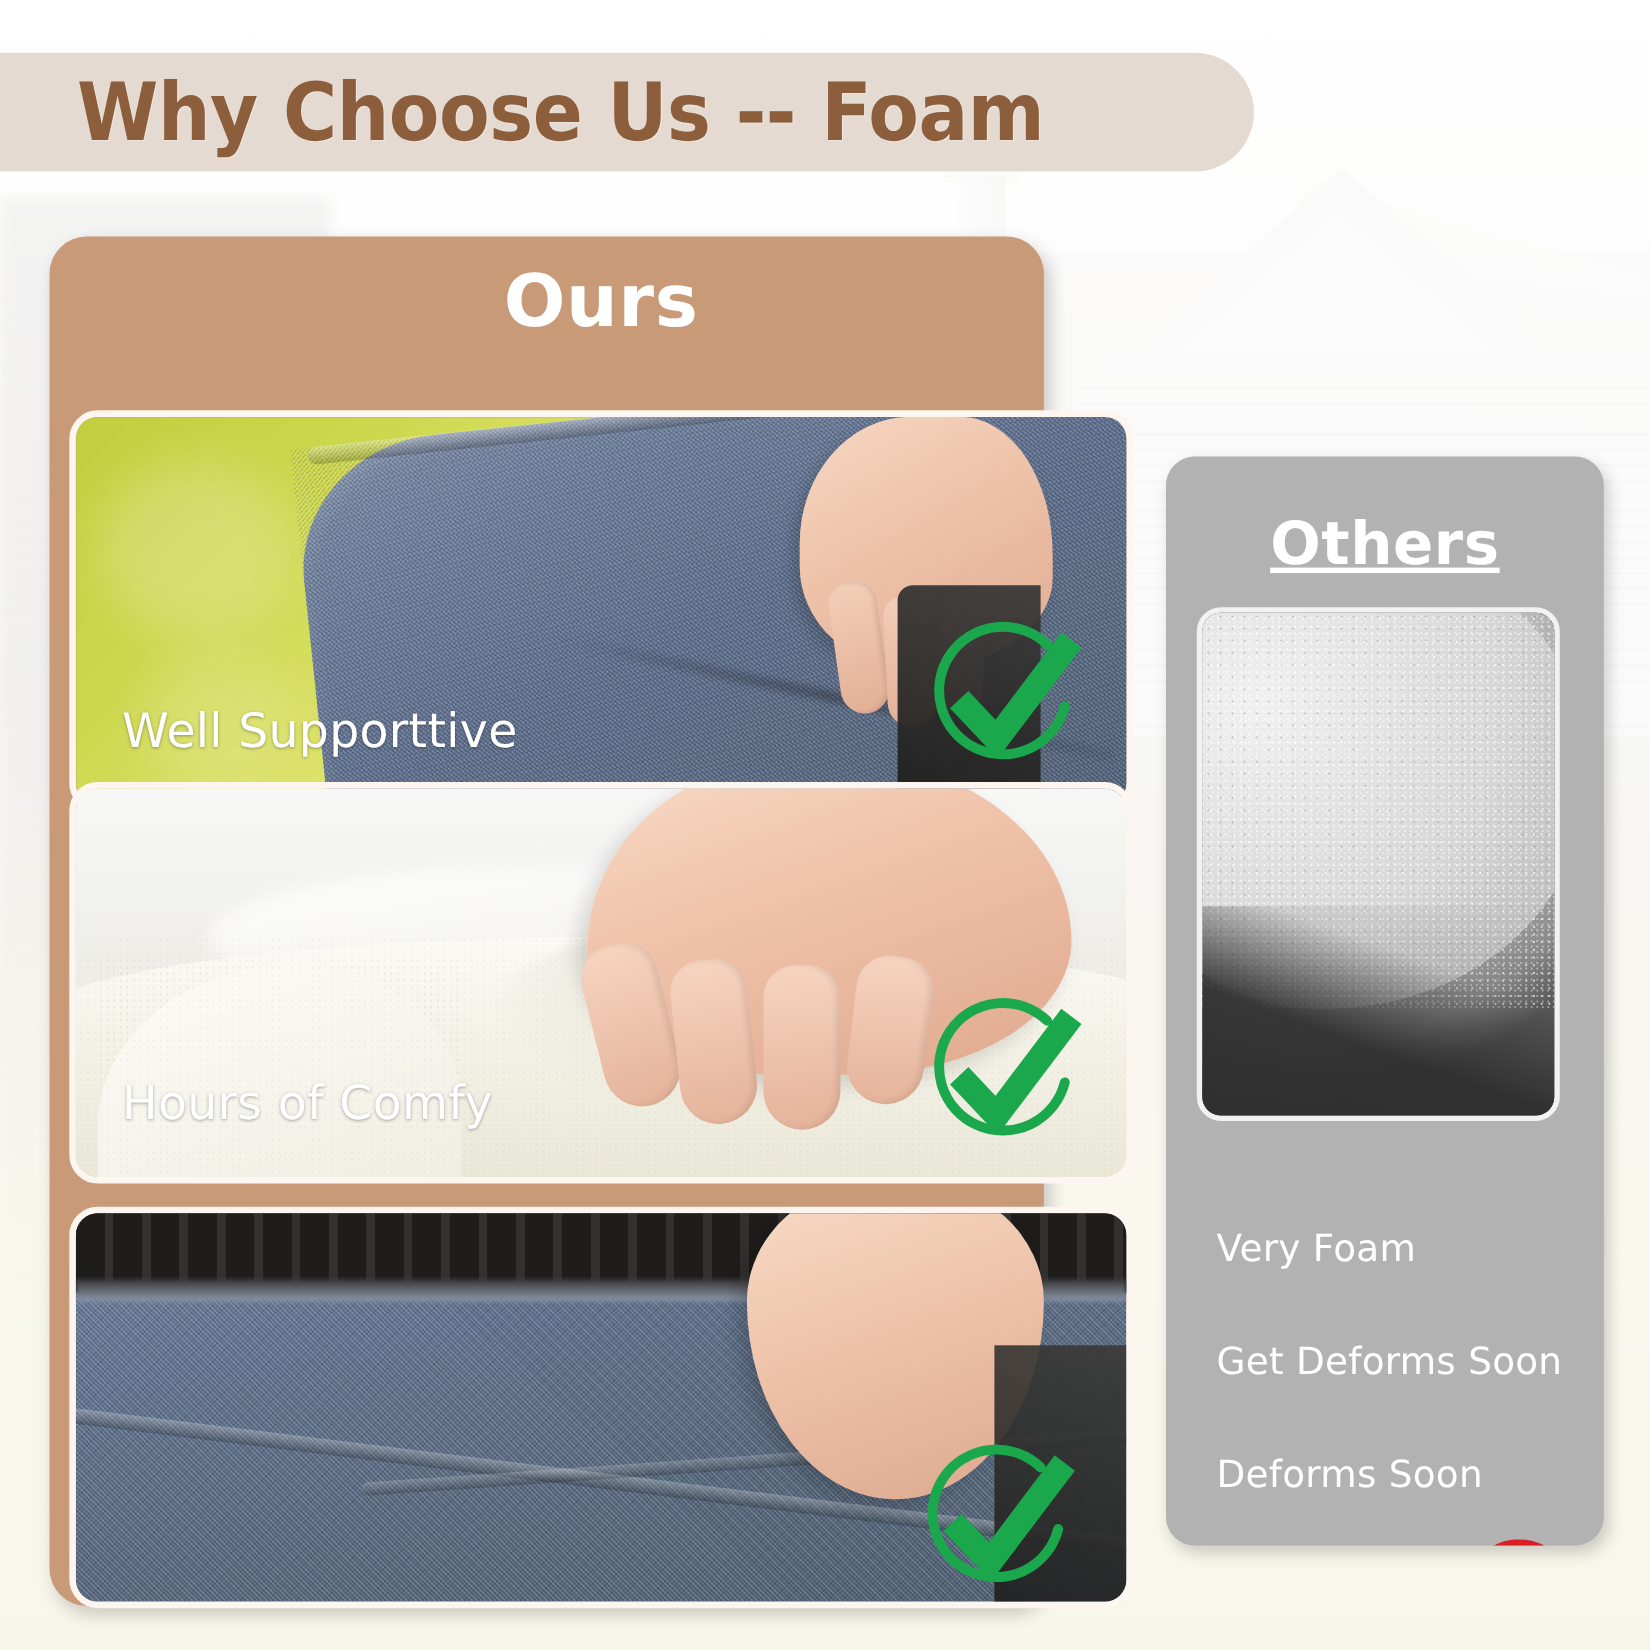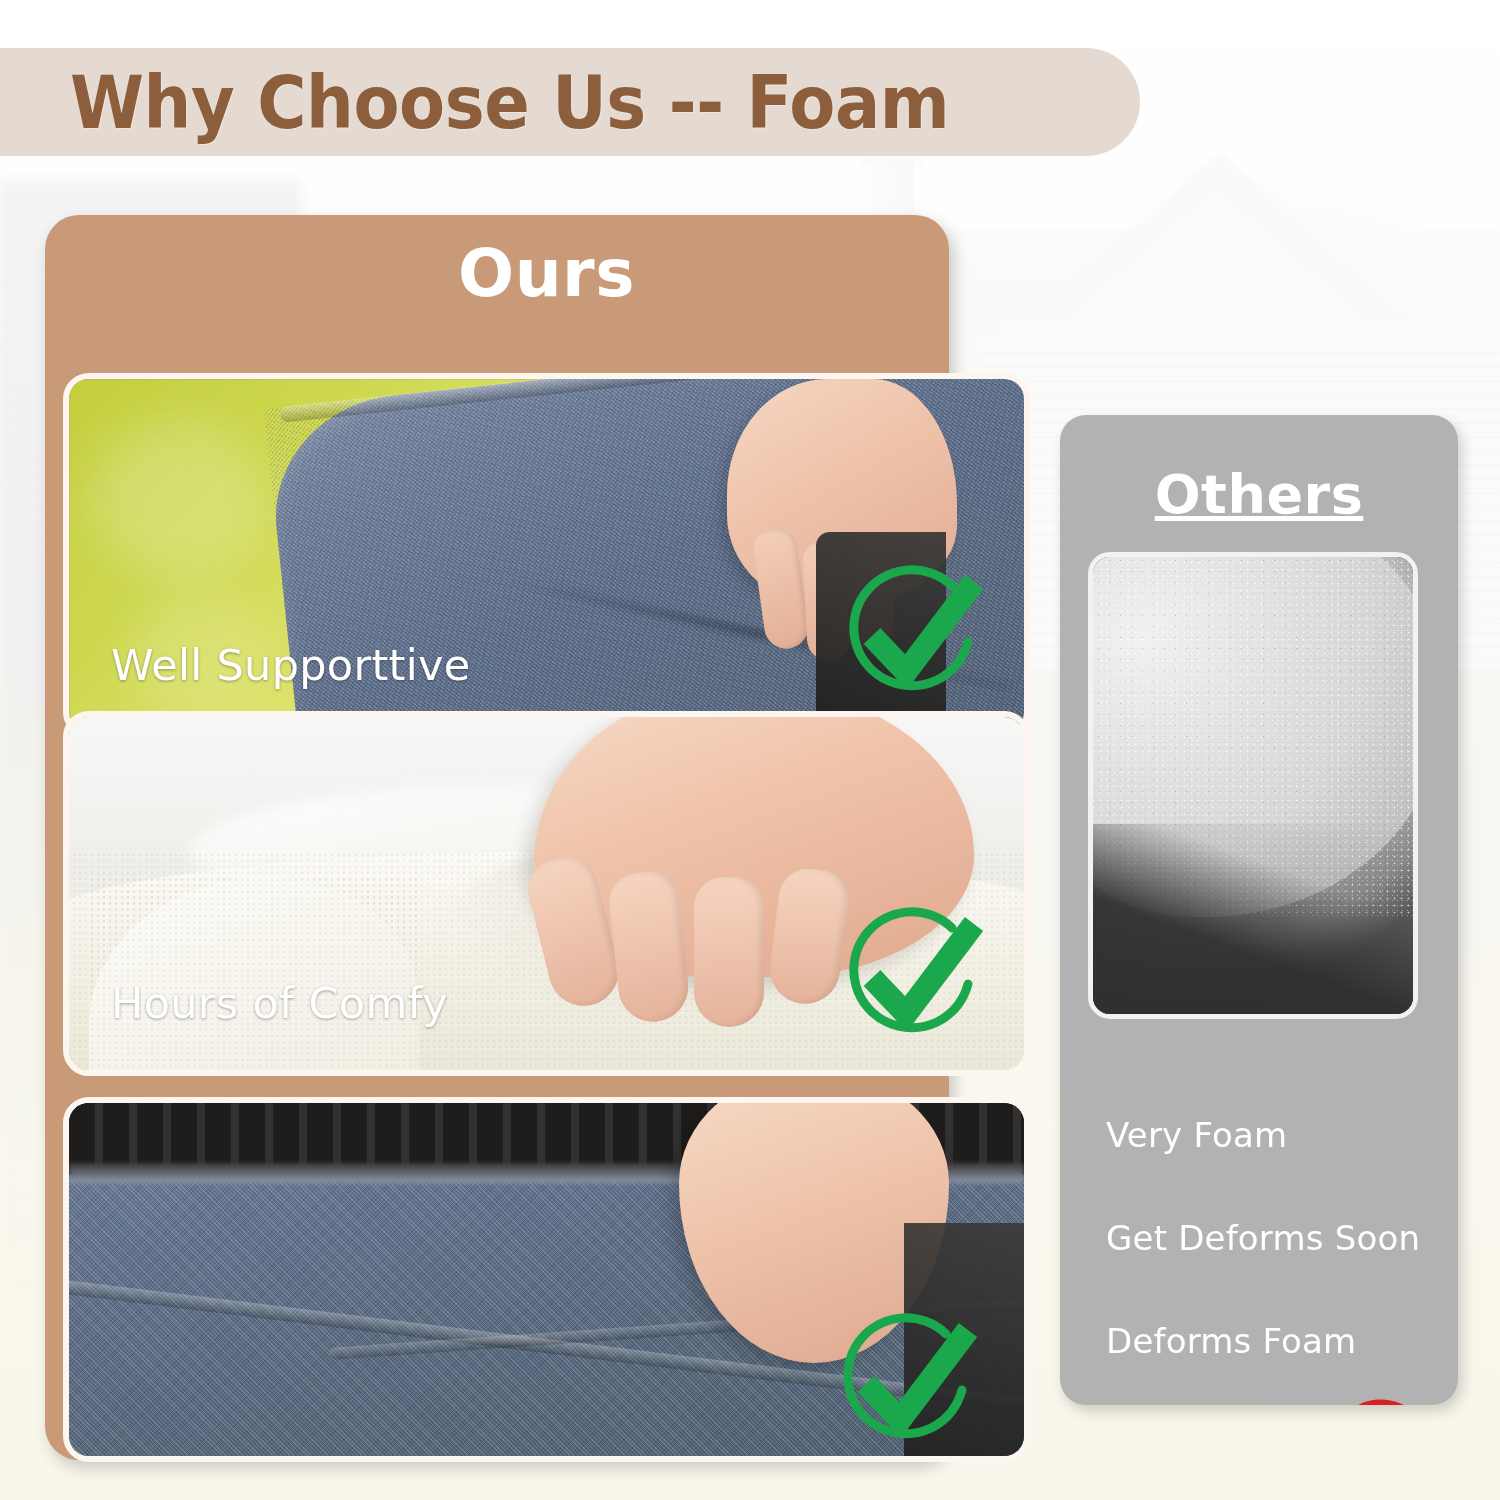--- a/index.html
+++ b/index.html
@@ -504,21 +504,21 @@
 
   <svg id="x-mark" viewBox="0 0 120 120">
     <path d="M92 22 A46 46 0 1 0 104 63" fill="none" stroke="#D81F25" stroke-width="7" stroke-linecap="round"></path>
     <path d="M36 36 L84 84" stroke="#D81F25" stroke-width="21" stroke-linecap="butt"></path>
     <path d="M84 36 L36 84" stroke="#D81F25" stroke-width="21" stroke-linecap="butt"></path>
   </svg>
 
   <div class="others-bullets">
     <div class="others-bullet">Very Foam</div>
     <div class="others-bullet">Get Deforms Soon</div>
-    <div class="others-bullet">Deforms Foam</div>
+    <div class="others-bullet">Deforms Soon</div>
   </div>
 </div>
 
 <div id="ours-panel">
 
   <div id="ours-title">Ours</div>
 
   <div class="ours-card" id="ours-card-1">
     <div id="photo-1">
       <div class="p1-bg"></div>

